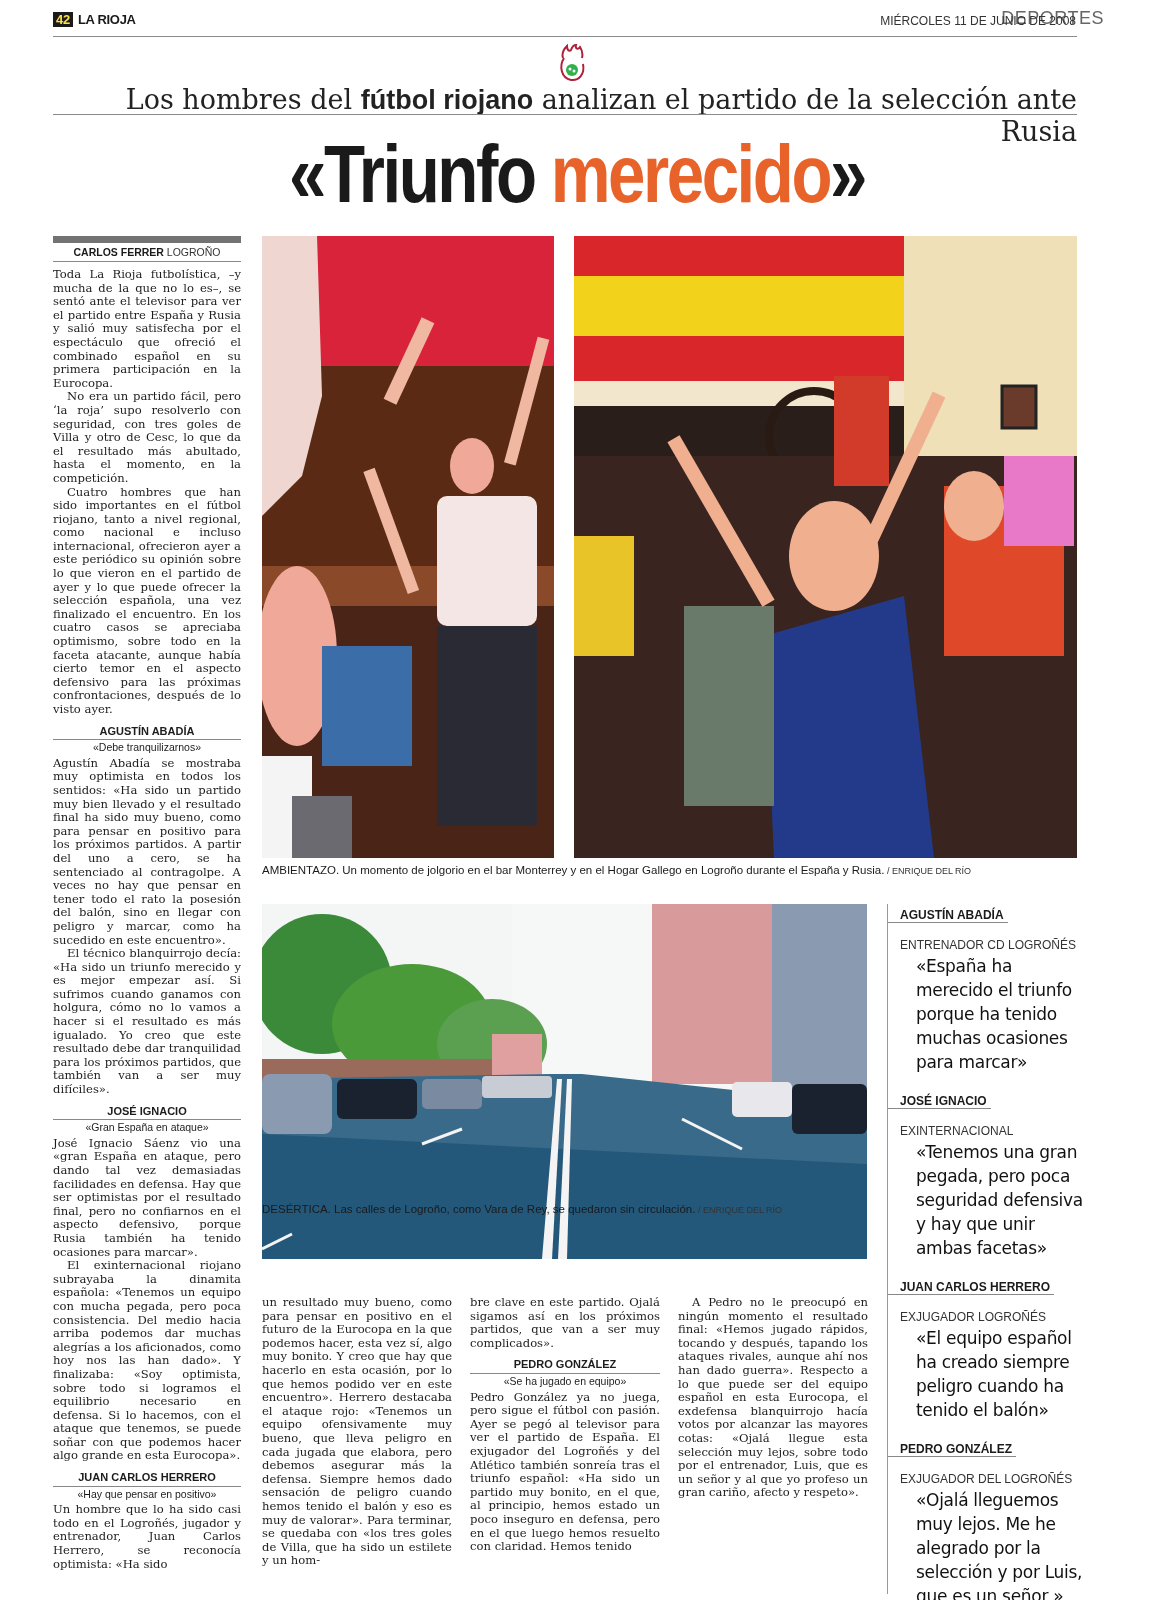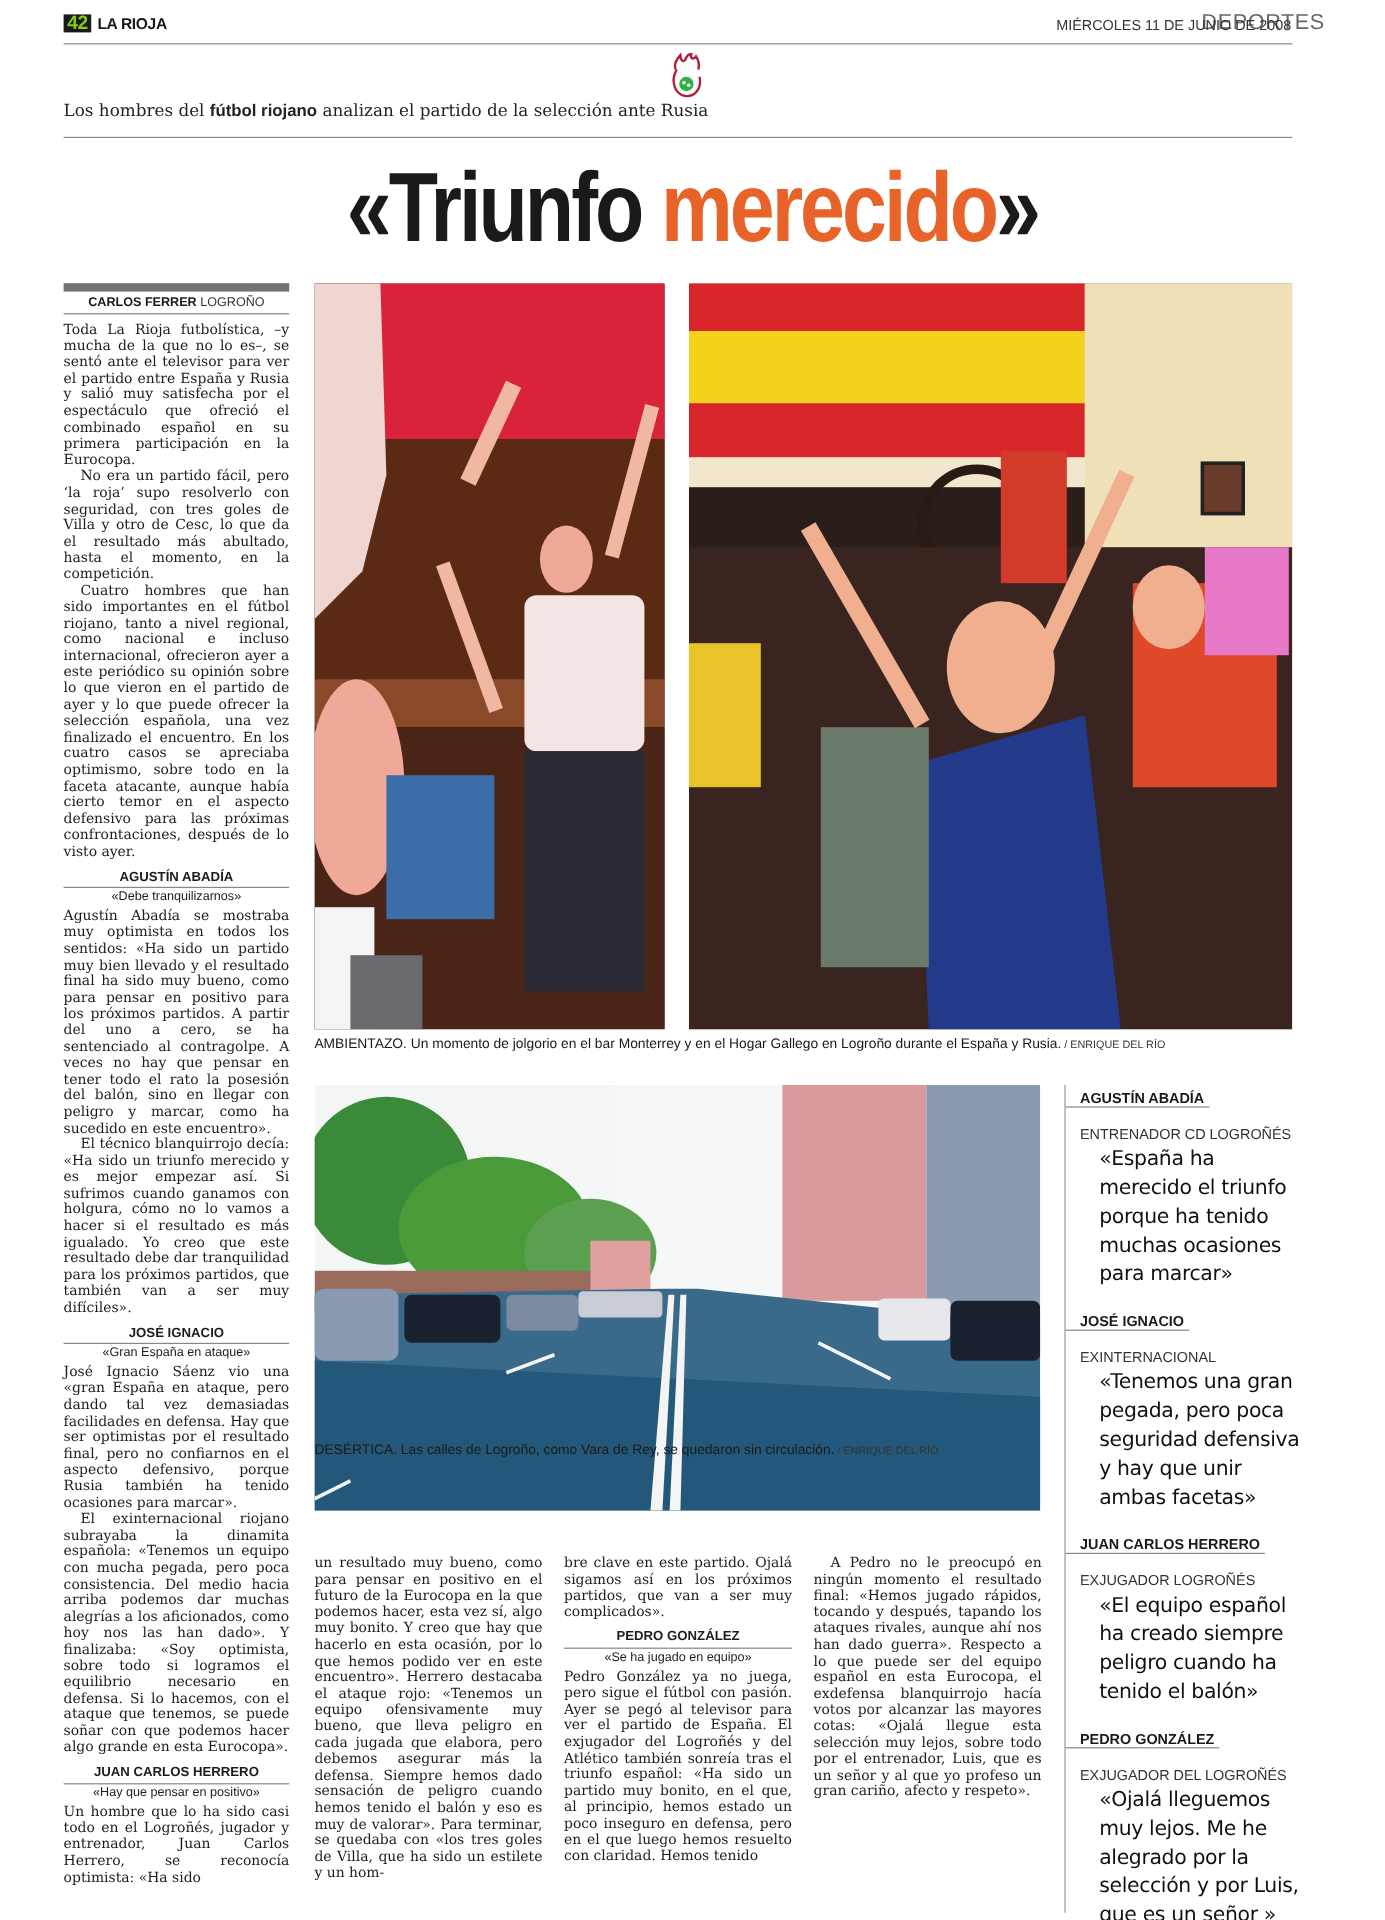--- a/index.html
+++ b/index.html
@@ -1,28 +1,28 @@
 <!DOCTYPE html>
 <html><head>
 <meta charset="utf-8">
 <style>
   html, body { margin:0; padding:0; background:#ffffff; }
   body { width:1154px; height:1600px; position:relative; overflow:hidden; color:#1a1a1a; font-family:"DejaVu Serif", serif; }
   .abs { position:absolute; }
 
   
   .hdr-left { left:53px; top:12px; display:flex; align-items:center; gap:5px; font-family:"Liberation Sans", sans-serif; font-weight:bold; font-size:13px; letter-spacing:-0.3px; }
-  .pagenum { background:#1a1a1a; color:#84cc16; padding:0 3px; font-size:16px; line-height:15px; }
+  .pagenum { background:#1a1a1a; color:#fde047; padding:0 3px; font-size:13px; line-height:15px; }
   .hdr-section { left:0; width:1104px; top:8px; text-align:right; font-family:"Liberation Sans", sans-serif; font-size:18px; color:#666; letter-spacing:0.5px; }
   .hdr-date { right:78px; top:14px; font-family:"Liberation Sans", sans-serif; font-size:12px; color:#333; }
   .rule { left:53px; width:1024px; height:1px; background:#8a8a8a; }
 
   .logo { left:555px; top:44px; width:36px; height:40px; }
 
-  .kicker { left:53px; width:1024px; top:84px; text-align:left; font-family:"DejaVu Serif", serif; font-size:14px; color:#222; }
+  .kicker { left:53px; width:1024px; top:84px; text-align:right; font-family:"DejaVu Serif", serif; font-size:27px; color:#222; }
   .kicker b { font-family:"Liberation Sans", sans-serif; font-weight:bold; }
 
   .headline { left:0; width:1154px; top:128px; text-align:center; font-family:"Liberation Sans", sans-serif; font-weight:bold; font-size:82px; letter-spacing:-3px; line-height:92px; transform:scaleX(0.82); transform-origin:center; }
   .headline .accent { color:#e8632a; }
 
   
   .col { font-family:"DejaVu Serif", serif; font-size:11.6px; line-height:13.6px; text-align:justify; hyphens:auto; color:#1c1c1c; }
   .col p { margin:0; text-indent:14px; }
   .col p.noindent { text-indent:0; }
 

